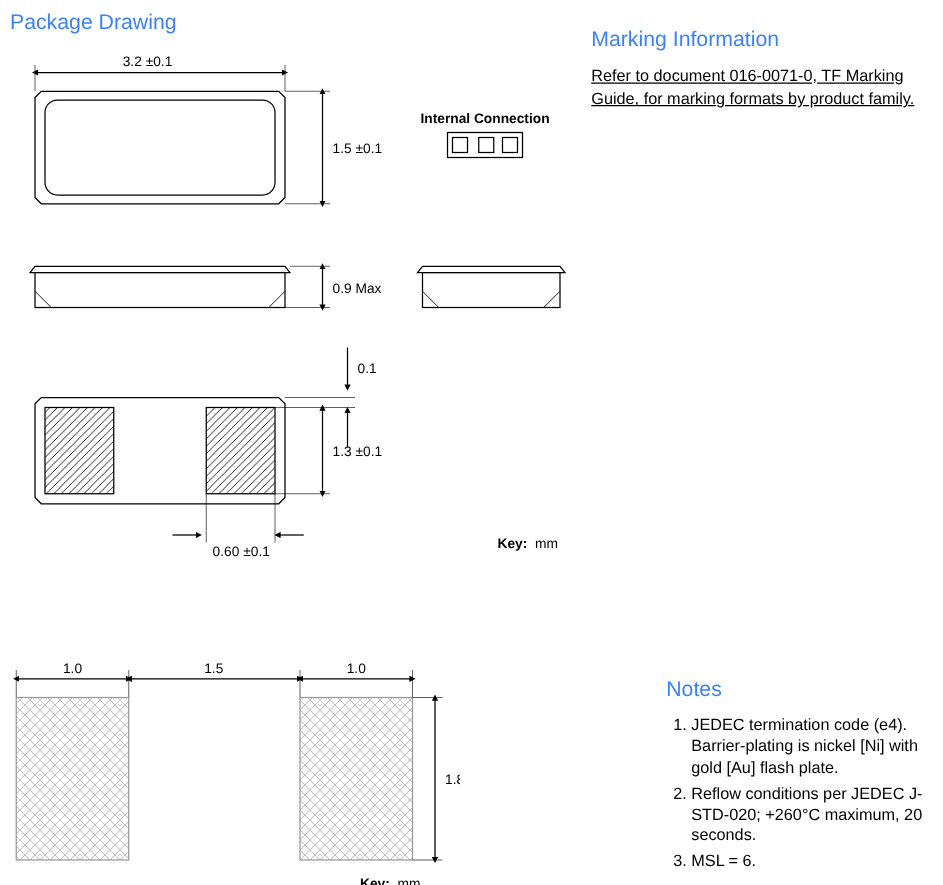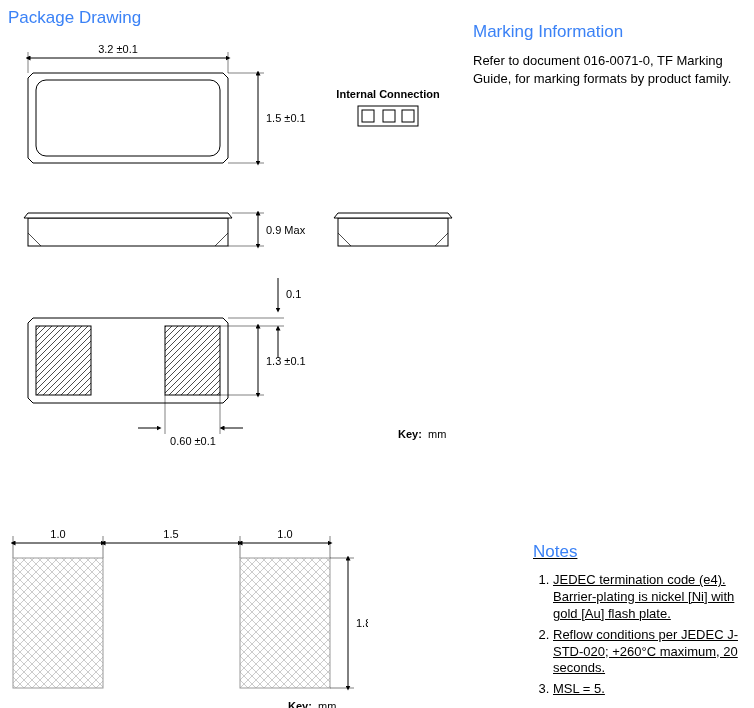--- a/index.html
+++ b/index.html
@@ -21,21 +21,21 @@
     flex-direction: row;
     align-items: flex-start;
   }
   .section-title {
     color: #3b82f6;
     font-size: 17px;
     margin: 0 0 10px 0;
   }
   .left-col { flex: 0 0 455px; }
   .right-col { flex: 1; padding-left: 10px; margin-top: 14px; }
-  .marking-text { line-height: 1.4; }
+  .marking-text { line-height: 1.4; text-decoration: underline; }
   .notes ol { margin: 5px 0 0 0; padding-left: 20px; }
   .notes li { margin-bottom: 4px; line-height: 1.3; }
   .dim-label {
     font-size: 11px;
     font-family: Arial, sans-serif;
   }
   .key-label {
     font-size: 11px;
     font-weight: bold;
   }
@@ -166,23 +166,23 @@
         <line x1="340" y1="30" x2="340" y2="160" stroke="#000" marker-start="url(#arr)" marker-end="url(#arr)"></line>
         <line x1="322" y1="30" x2="346" y2="30" stroke="#000" stroke-width="0.5"></line>
         <line x1="322" y1="160" x2="346" y2="160" stroke="#000" stroke-width="0.5"></line>
         <text x="348" y="99" class="dim-label">1.8</text>
 
         <text x="280" y="182" class="key-label"><tspan>Key:</tspan></text>
         <text x="310" y="182" class="dim-label">mm</text>
       </svg>
     </div>
 
-    <div class="right-col notes" style="padding-left:70px;text-decoration:underline;">
+    <div class="right-col notes" style="padding-left:70px;">
       <div class="section-title">Notes</div>
       <ol>
         <li>JEDEC termination code (e4).  Barrier-plating is nickel [Ni] with gold [Au] flash plate.</li>
         <li>Reflow conditions per JEDEC J-STD-020; +260°C maximum, 20 seconds.</li>
-        <li>MSL = 5.</li>
+        <li>MSL = 6.</li>
       </ol>
     </div>
   </div>
 
 </div>
 
 </body></html>

